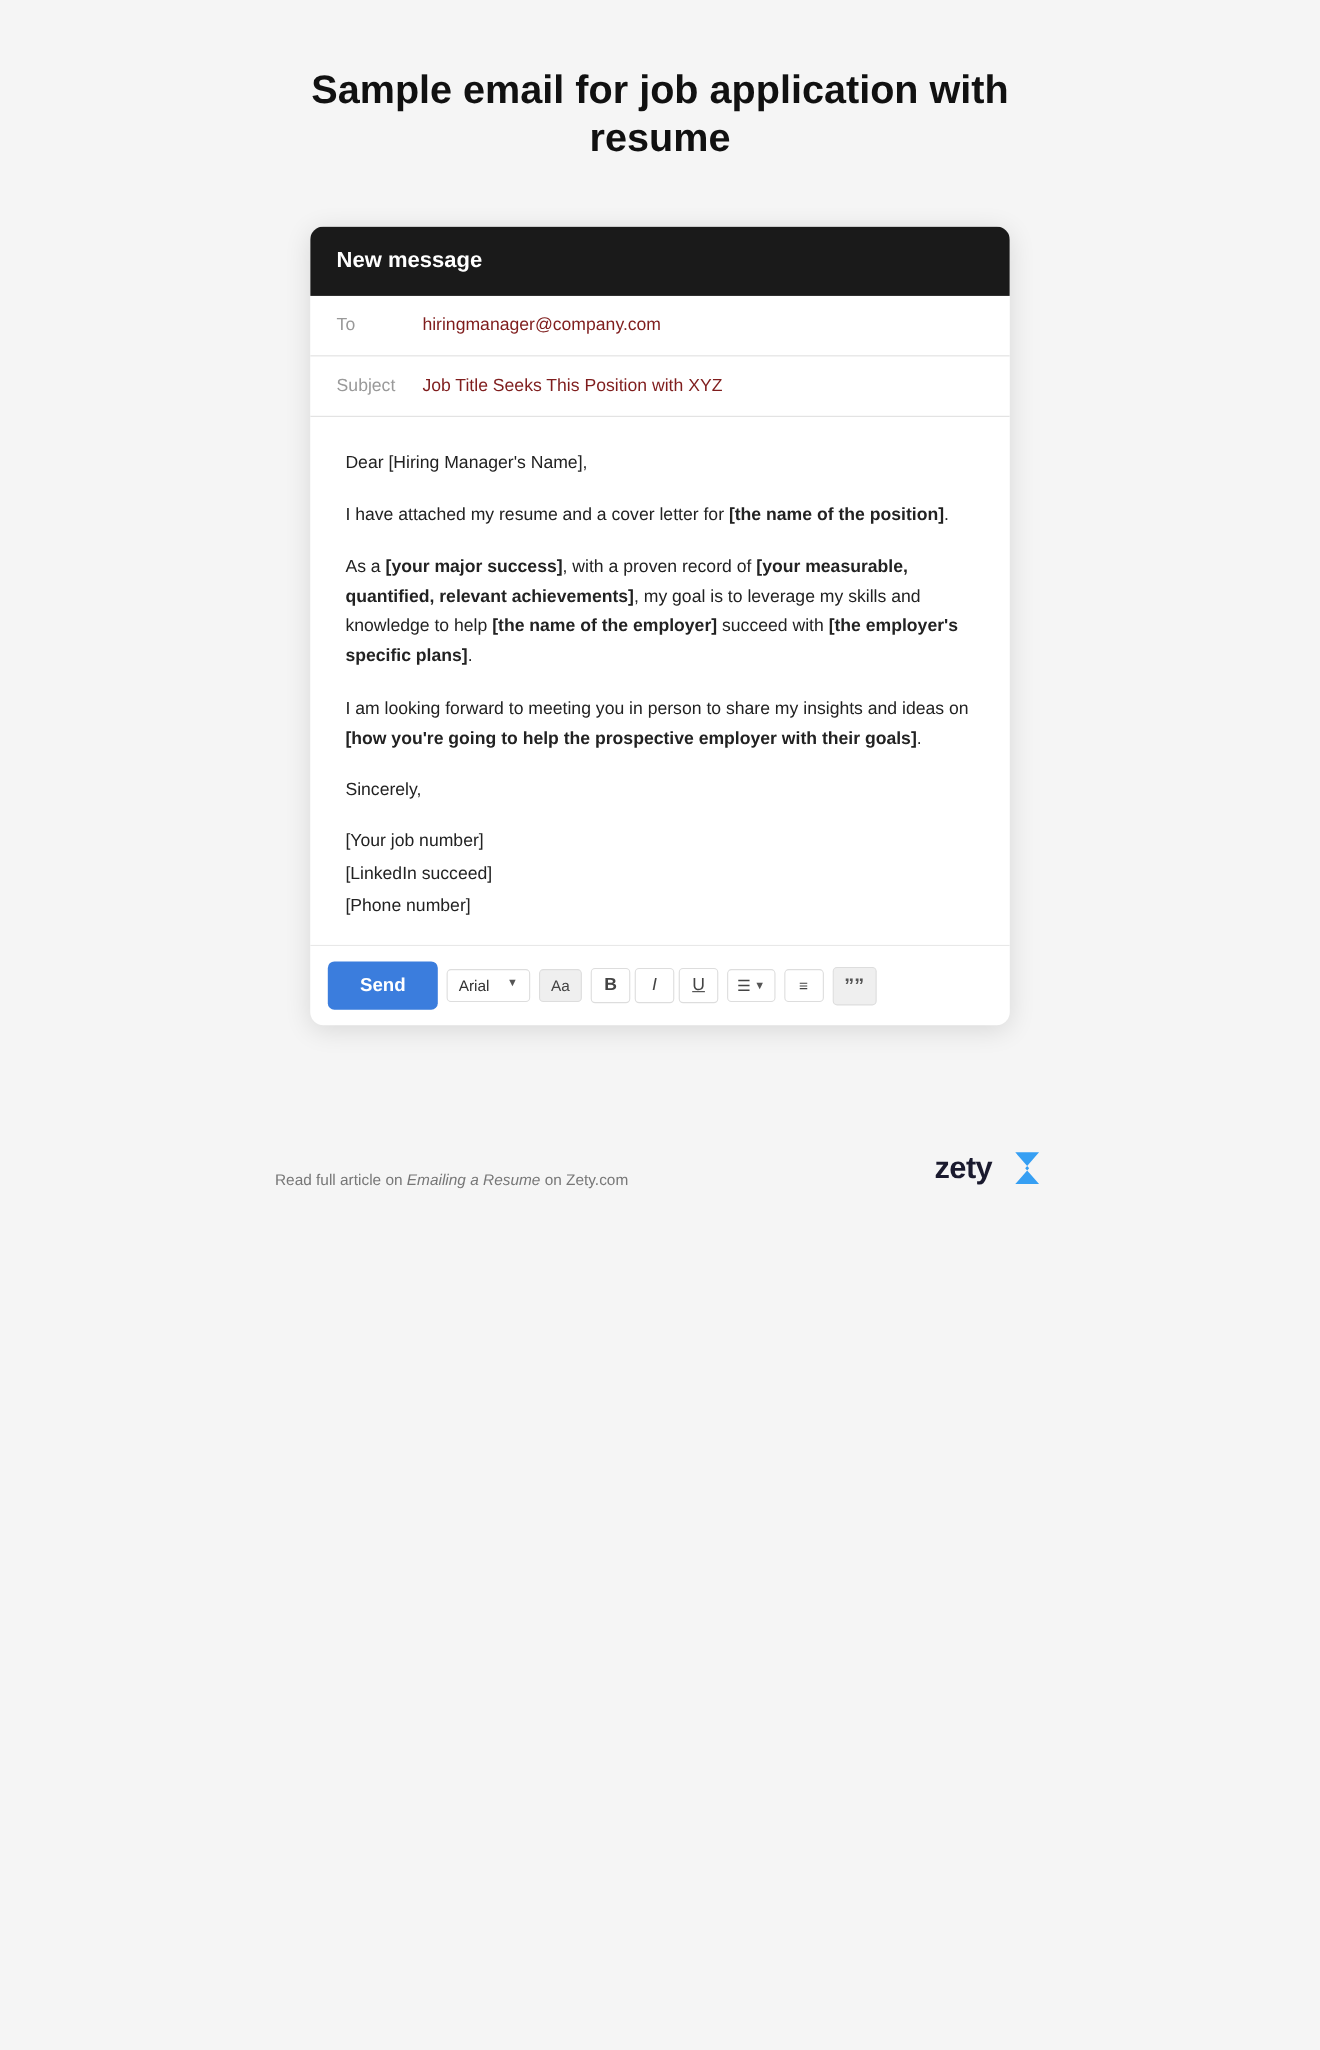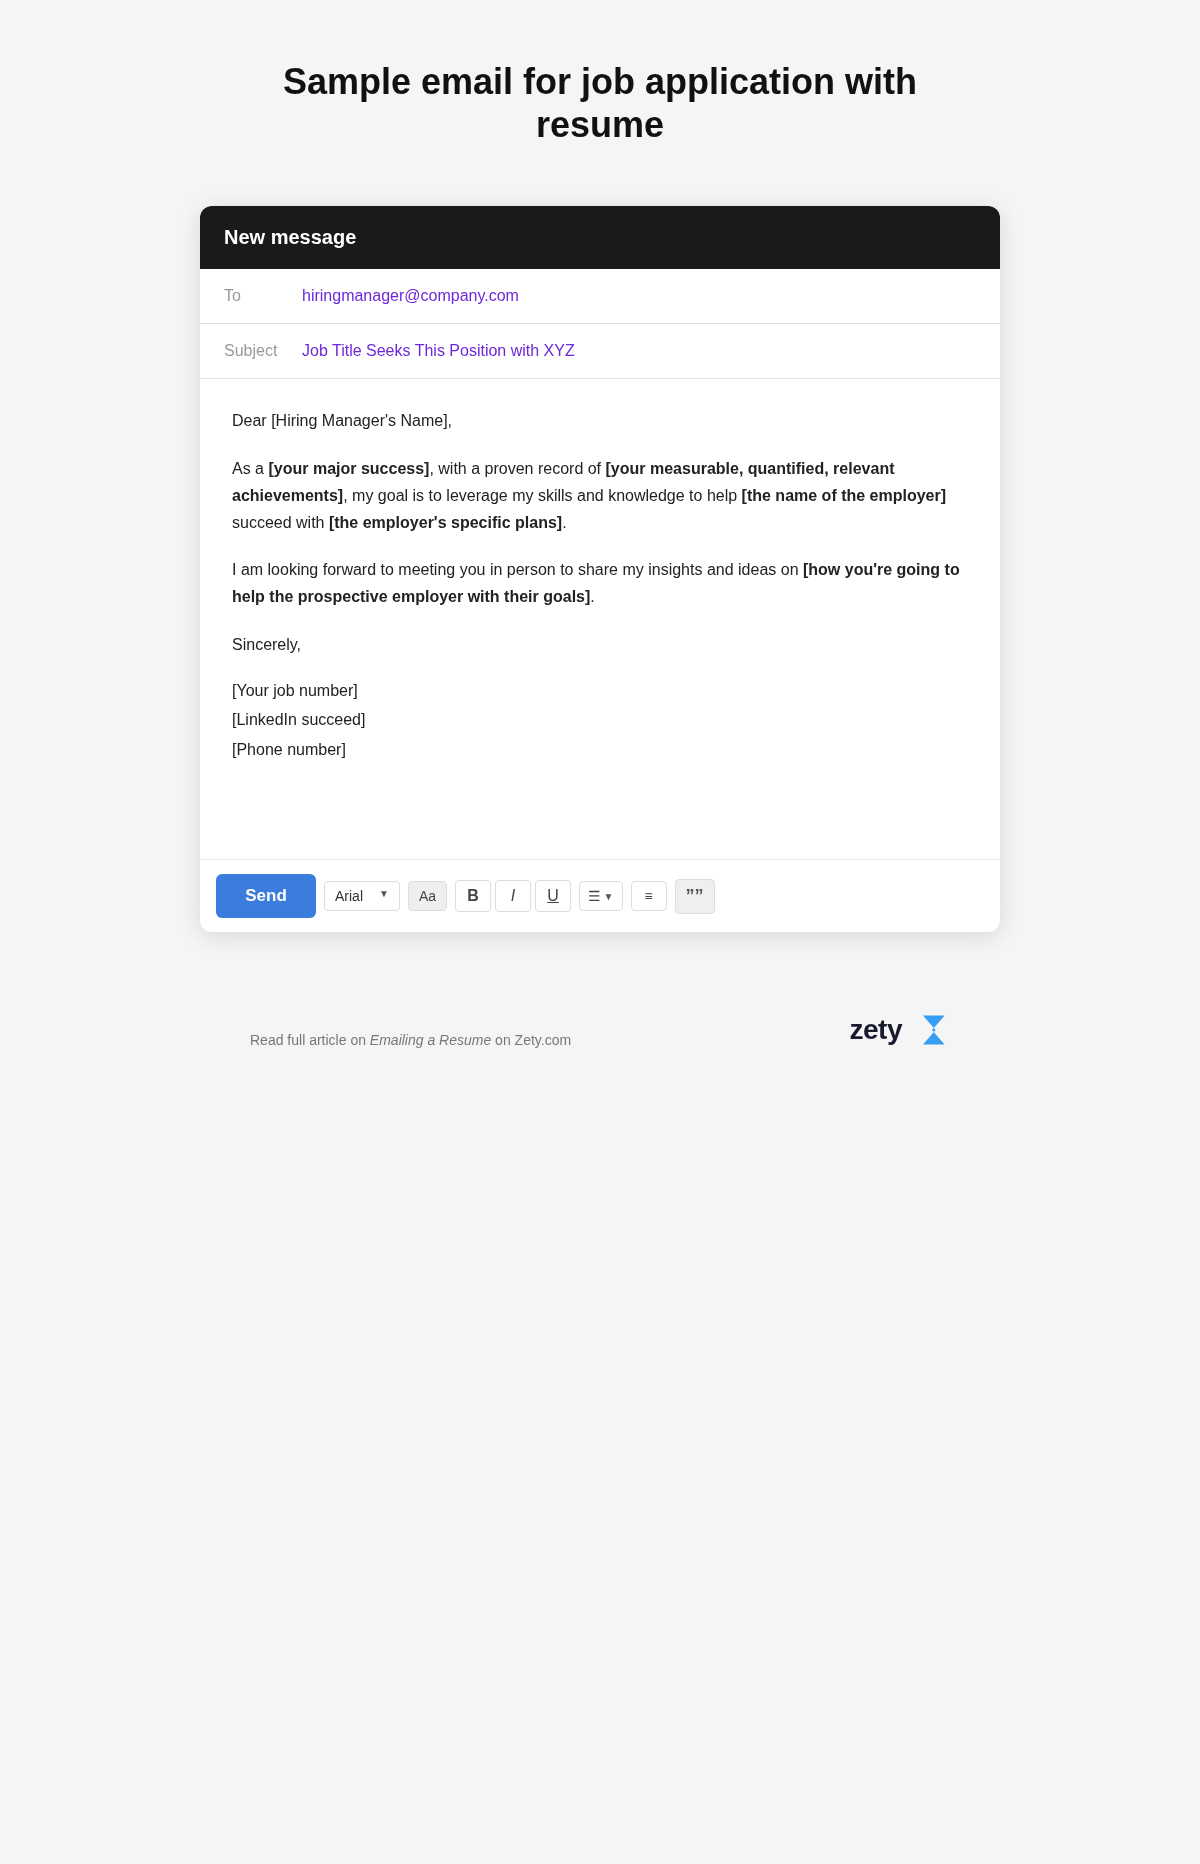--- a/index.html
+++ b/index.html
@@ -26,23 +26,23 @@
       text-align: center;
       max-width: 700px;
       margin-bottom: 60px;
       line-height: 1.2;
     }
 
     .email-card {
       background: #fff;
       border-radius: 12px;
       box-shadow: 0 4px 24px rgba(0,0,0,0.12);
-      width: 800px;
+      width: 636px;
       overflow: hidden;
-      margin-bottom: 60px;
+      margin-bottom: 92px;
     }
 
     .email-header {
       background-color: #1a1a1a;
       padding: 20px 24px;
     }
 
     .email-header-title {
       color: #fff;
       font-size: 20px;
@@ -57,21 +57,21 @@
     }
 
     .email-field-label {
       color: #999;
       font-size: 16px;
       min-width: 70px;
       margin-right: 8px;
     }
 
     .email-field-value {
-      color: #6d28d9;
+      color: #7f1d1d;
       font-size: 16px;
     }
 
     .email-body {
       padding: 28px 32px 20px;
       min-height: 480px;
     }
 
     .email-body p {
       font-size: 16px;
@@ -259,20 +259,23 @@
     <span class="email-field-label">Subject</span>
     <span class="email-field-value">Job Title Seeks This Position with XYZ</span>
   </div>
 
   <div class="email-body">
 
     <p>
       <span>Dear [Hiring Manager's Name],</span>
     </p>
 
+    <p>
+      <span>I have attached my resume and a cover letter for </span><span class="bold">[the name of the position]</span><span>.</span>
+    </p>
 
     <p>
       <span>As a </span><span class="bold">[your major success]</span><span>, with a proven record of </span><span class="bold">[your measurable, quantified, relevant achievements]</span><span>, my goal is to leverage my skills and knowledge to help </span><span class="bold">[the name of the employer]</span><span> succeed with </span><span class="bold">[the employer's specific plans]</span><span>.</span>
     </p>
 
     <p>
       <span>I am looking forward to meeting you in person to share my insights and ideas on </span><span class="bold">[how you're going to help the prospective employer with their goals]</span><span>.</span>
     </p>
 
     <p>

